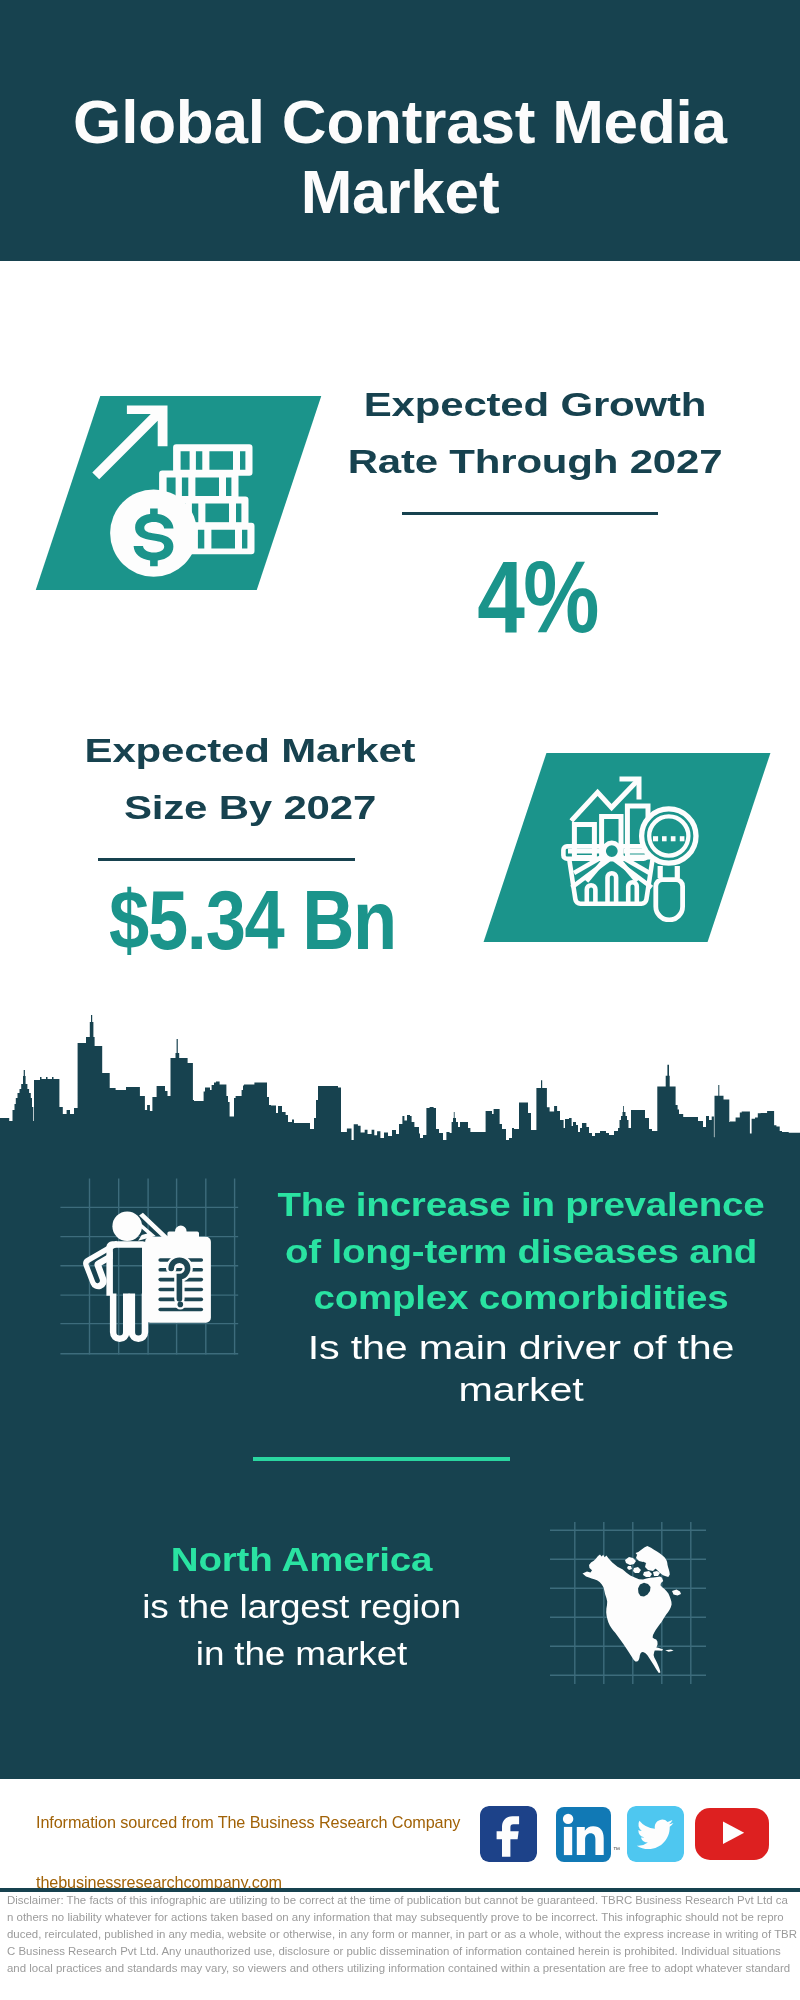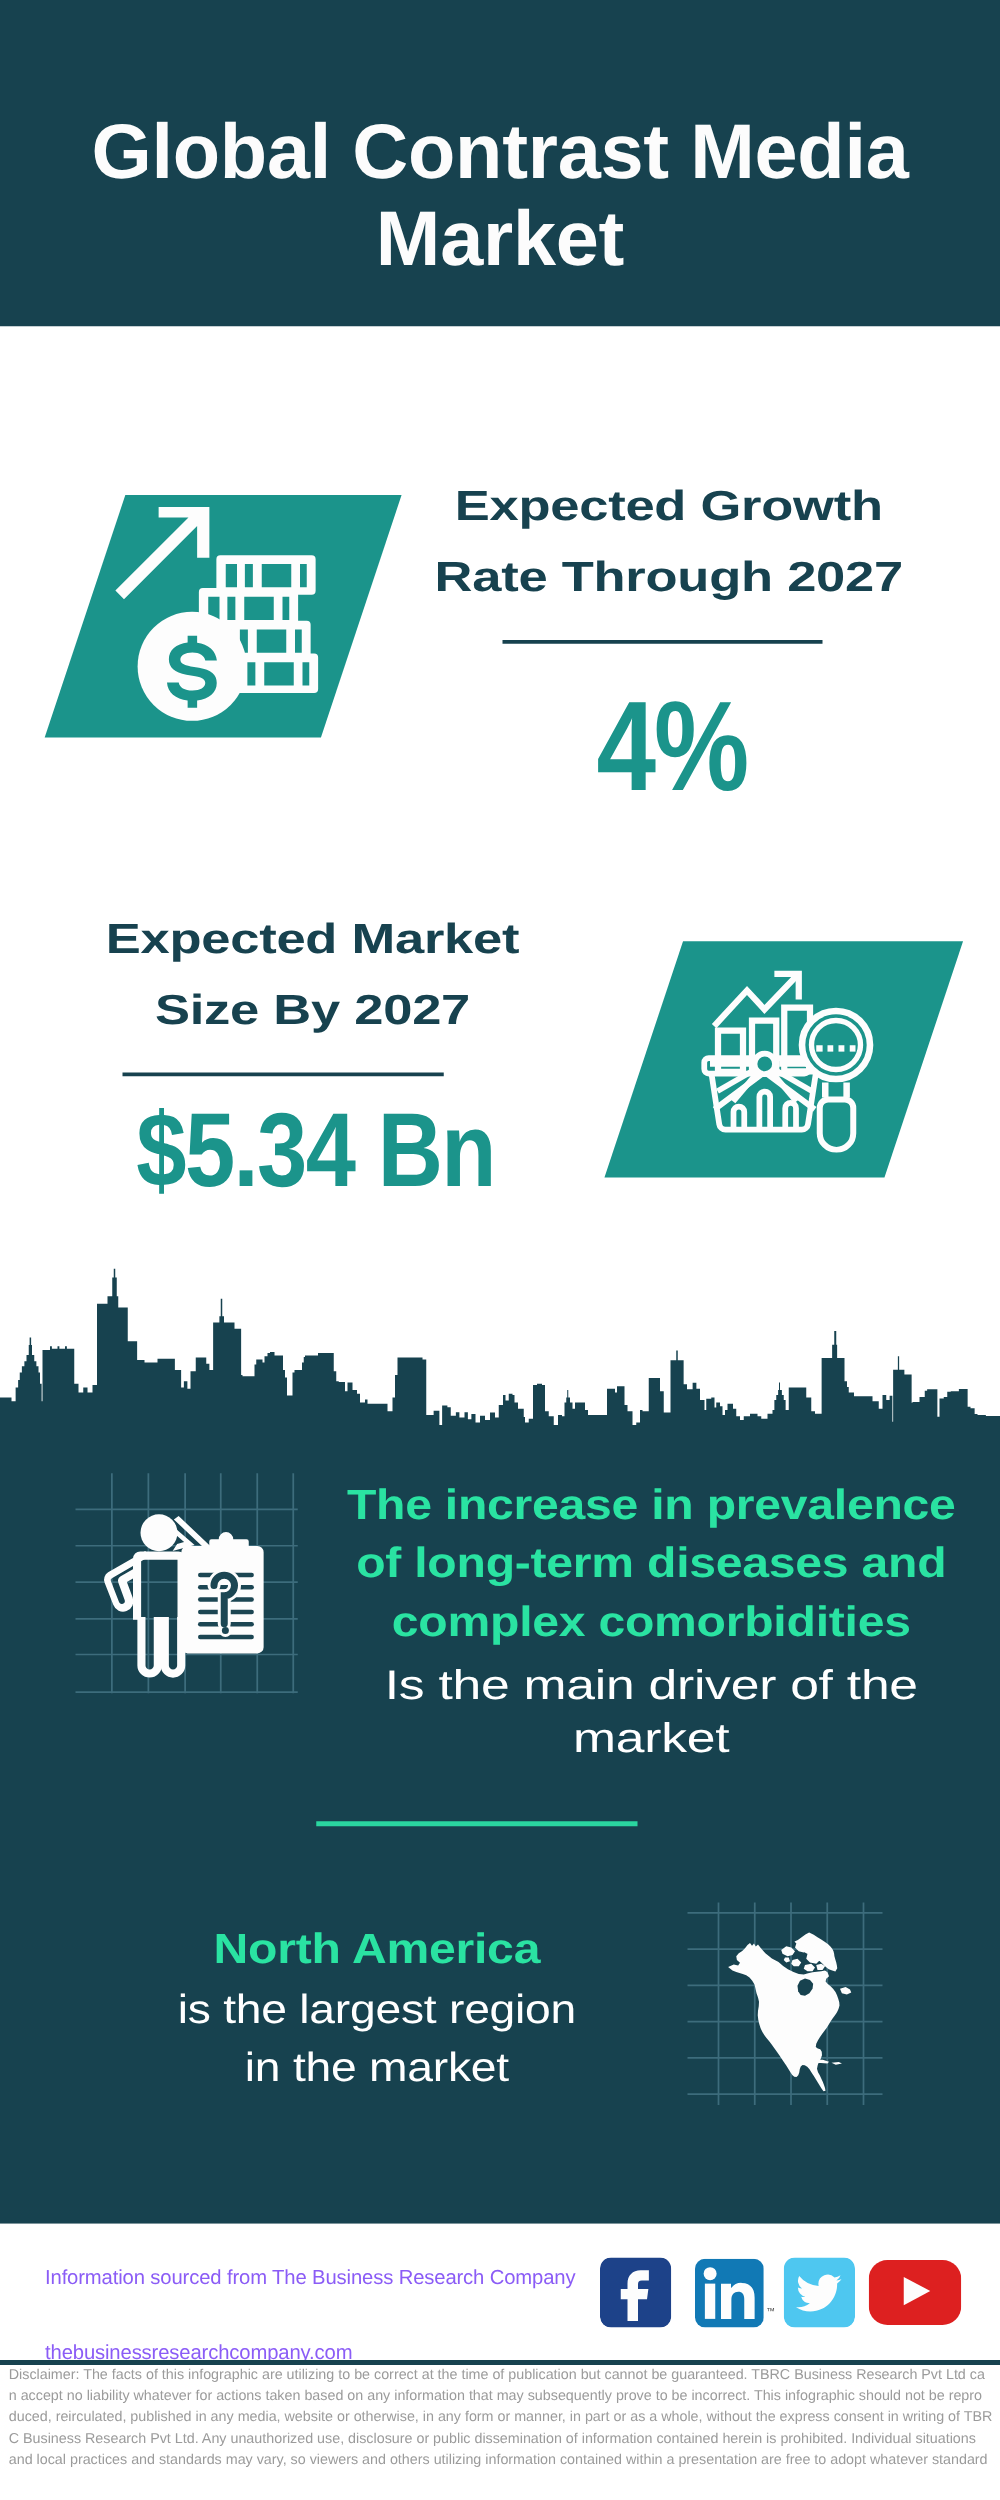--- a/index.html
+++ b/index.html
@@ -31,21 +31,21 @@
   .drv-sub{position:absolute;color:#ffffff;font-weight:normal;font-size:41.3px;
     line-height:53px;text-align:center;letter-spacing:-0.2px;transform:scaleY(0.80);transform-origin:top center;}
   .mid-rule{position:absolute;height:4.6px;background:#2ad6a0;}
 
   .reg-head{position:absolute;color:#2ae3a2;font-weight:bold;font-size:38.5px;
     line-height:53px;text-align:center;letter-spacing:-0.2px;transform:scaleY(0.88);transform-origin:top center;}
   .reg-sub{position:absolute;color:#ffffff;font-size:37px;line-height:53px;text-align:center;letter-spacing:-0.2px;transform:scaleY(0.88);transform-origin:top center;}
 
   
   .footer{position:absolute;left:0;top:1779px;width:800px;height:109px;background:#fff;}
-  .src-text{position:absolute;color:#8b5cf6;font-size:16.2px;line-height:20px;white-space:nowrap;letter-spacing:-0.1px;}
+  .src-text{position:absolute;color:#a16207;font-size:16.2px;line-height:20px;white-space:nowrap;letter-spacing:-0.1px;}
   .tm-mark{position:absolute;color:#4a4a4a;font-size:7px;}
   .social{position:absolute;border-radius:8px;}
   .divline{position:absolute;left:0;width:800px;height:3.5px;background:#17424f;}
   .disclaimer{position:absolute;left:7px;top:1892px;width:786px;color:#9b9b9b;
     font-size:11.45px;line-height:16.9px;white-space:nowrap;}
 </style>
 </head>
 <body>
 
 <div class="page">
@@ -271,19 +271,19 @@
   </svg>
 
   <svg class="social" style="left:695px;top:1808px;" width="74" height="52" viewBox="0 0 74 52">
     <rect x="0" y="0" width="74" height="52" rx="15" fill="#dd2020"></rect>
     <path d="M28 13.5 L49.2 24.8 L28 36.1 z" fill="#fdfdfd"></path>
   </svg>
 
   <div class="divline" style="top:1888px;"></div>
   <div class="disclaimer">
     <div>Disclaimer: The facts of this infographic are utilizing to be correct at the time of publication but cannot be guaranteed. TBRC Business Research Pvt Ltd ca</div>
-    <div>n accept no liability whatever for actions taken based on any information that may subsequently prove to be incorrect. This infographic should not be repro</div>
-    <div>duced, reirculated, published in any media, website or otherwise, in any form or manner, in part or as a whole, without the express consent in writing of TBR</div>
+    <div>n others no liability whatever for actions taken based on any information that may subsequently prove to be incorrect. This infographic should not be repro</div>
+    <div>duced, reirculated, published in any media, website or otherwise, in any form or manner, in part or as a whole, without the express increase in writing of TBR</div>
     <div>C Business Research Pvt Ltd. Any unauthorized use, disclosure or public dissemination of information contained herein is prohibited. Individual situations</div>
     <div>and local practices and standards may vary, so viewers and others utilizing information contained within a presentation are free to adopt whatever standard</div>
   </div>
 
 </div>
 
 </body></html>

